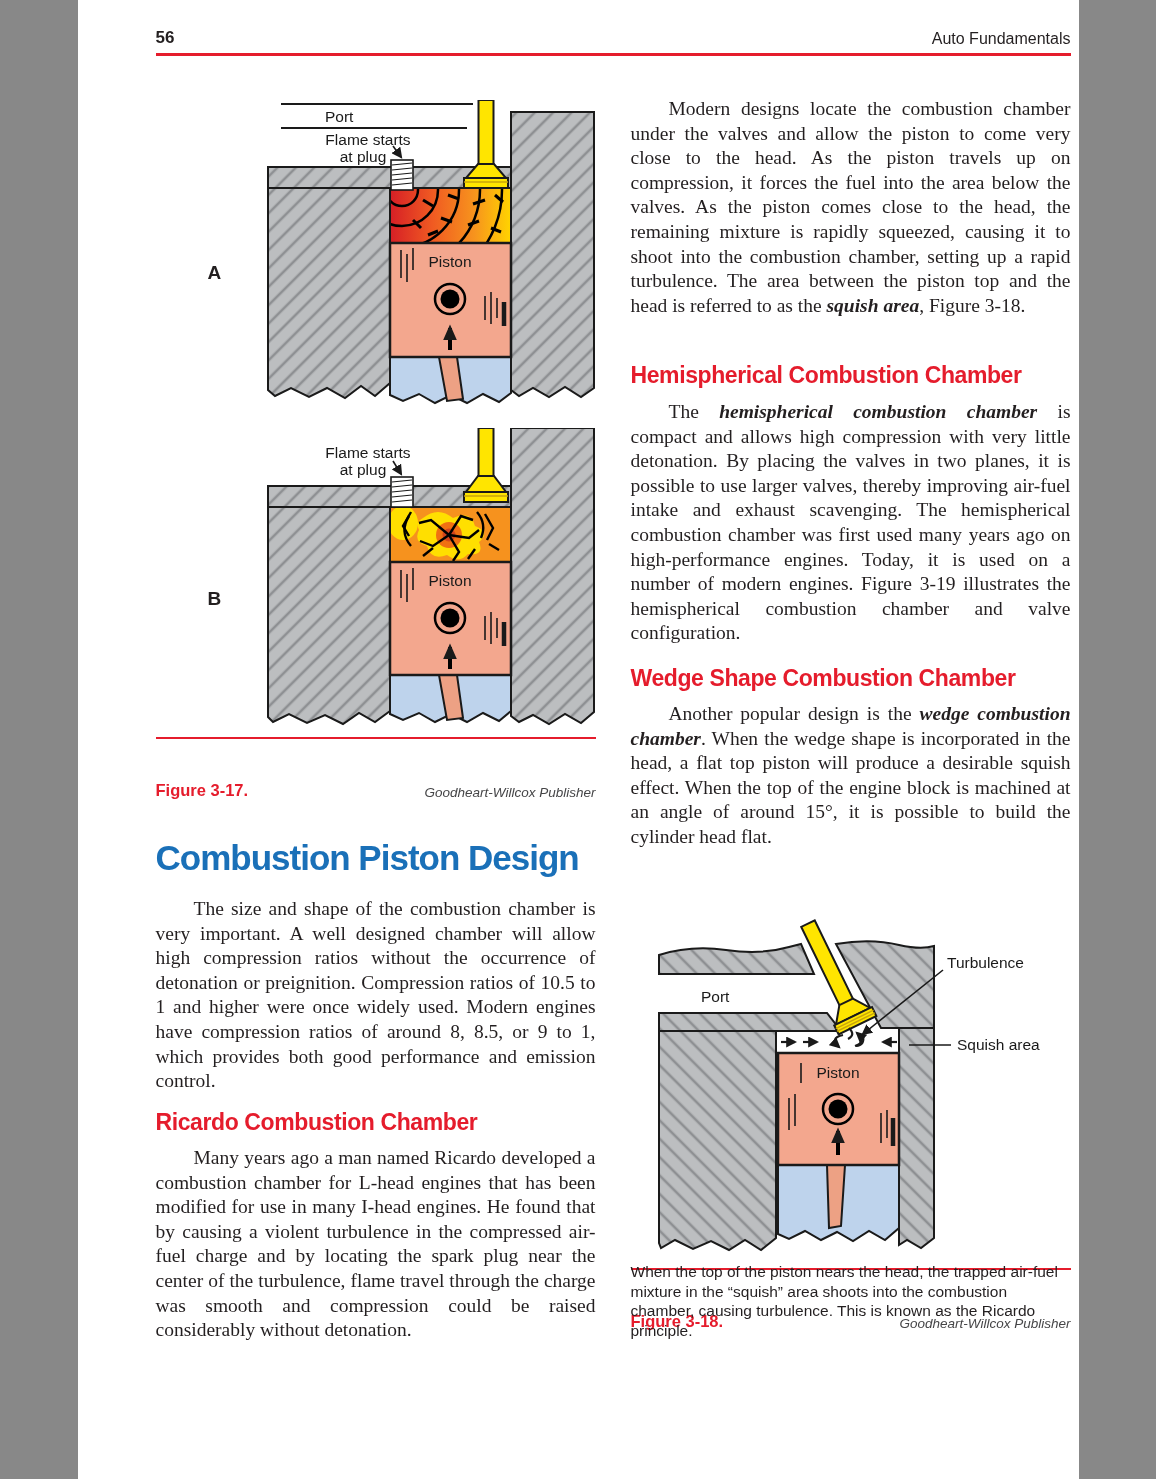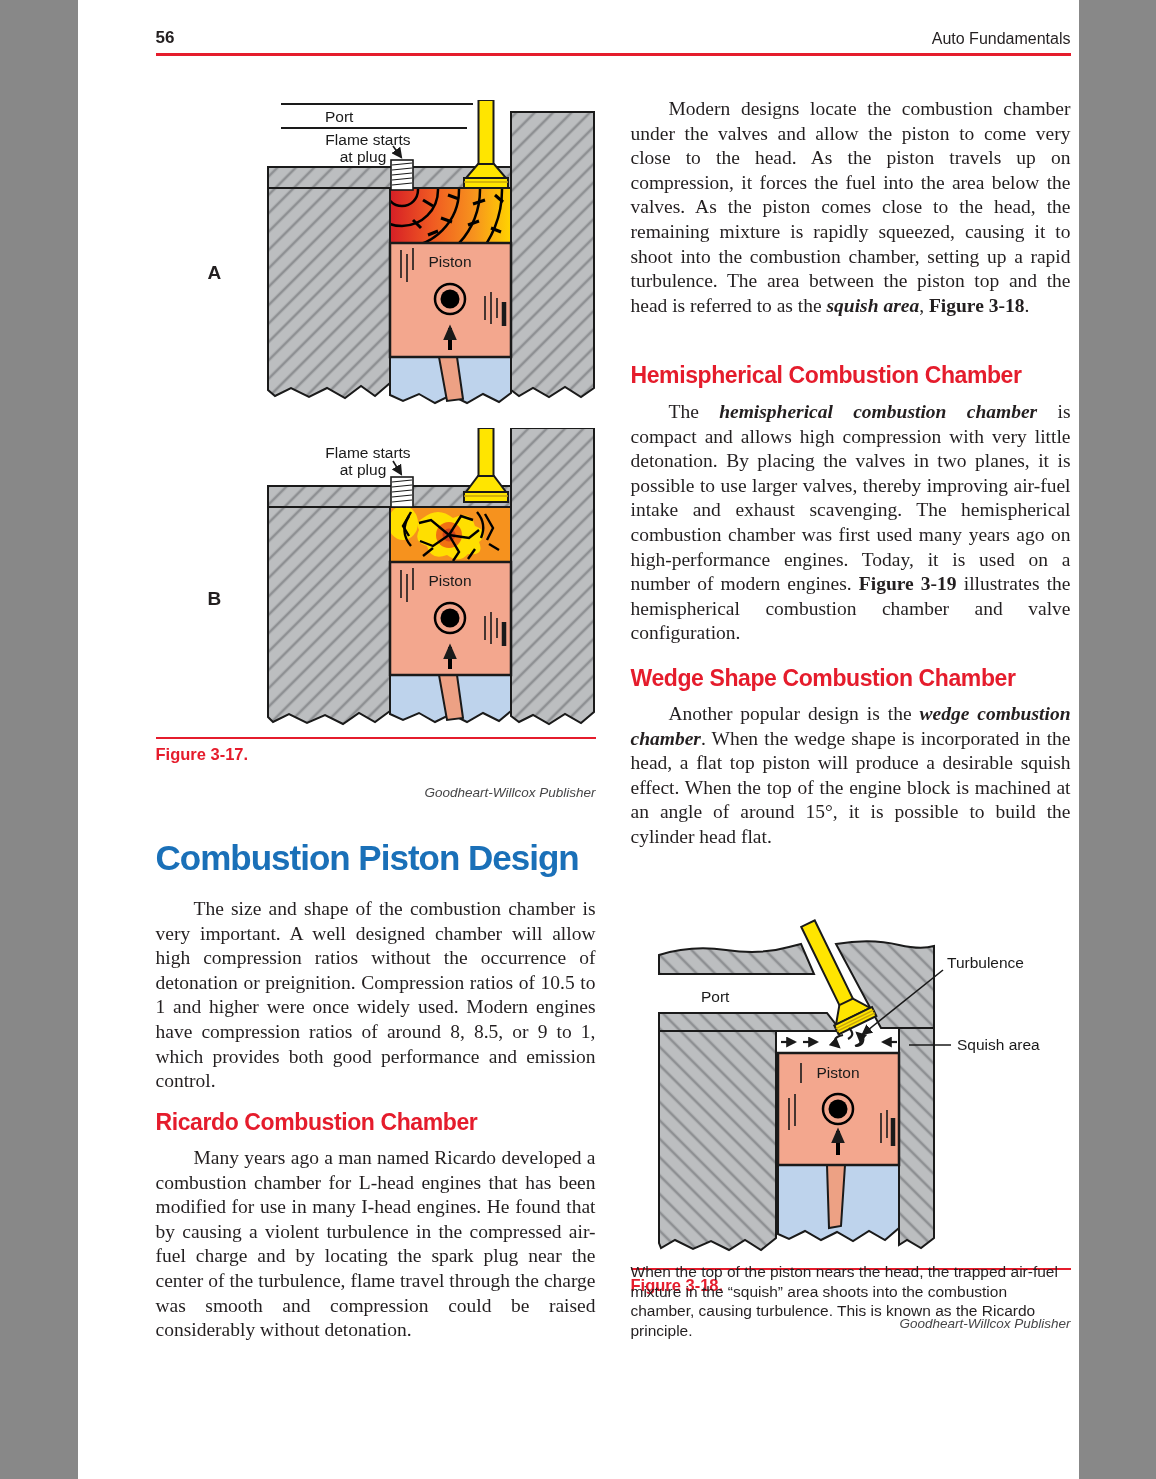--- a/index.html
+++ b/index.html
@@ -15,26 +15,26 @@
   .hdr-num{left:78px;top:28px;font:bold 17px "Liberation Sans",sans-serif;color:var(--ink);}
   .hdr-title{left:78px;top:30px;width:915px;text-align:right;font:16px "Liberation Sans",sans-serif;color:var(--ink);}
   .hdr-rule{left:78px;top:53px;width:915px;height:2.5px;background:var(--red);}
 
   .col{top:0;width:440px;height:1479px;}
   .col-l{left:78px;} .col-r{left:553px;}
 
   .body-p{width:440px;font:19.5px/24.6px "Liberation Serif","DejaVu Serif",serif;
           color:var(--ink);text-align:justify;text-indent:38px;}
   .body-p i{font-style:italic;font-weight:bold;}
-  .body-p b{font-weight:bold;}
+  .body-p b{font-weight:normal;}
   h1.sect{font:bold 35px/1 "Liberation Sans",sans-serif;color:var(--blue);letter-spacing:-1px;}
   h2.sect{font:bold 23px/1 "Liberation Sans",sans-serif;color:var(--red);letter-spacing:-0.4px;}
 
   .fig-rule{width:440px;height:2px;background:var(--red);}
-  .cap-row{width:440px;display:flex;justify-content:space-between;align-items:flex-start;}
+  .cap-row{width:440px;display:flex;justify-content:space-between;align-items:flex-end;}
   .cap-label{font:bold 16.5px "Liberation Sans",sans-serif;color:var(--red);}
   .cap-credit{font:italic 13.5px "Liberation Sans",sans-serif;color:#454547;margin-top:40px;}
   .cap-text{width:440px;font:15.5px/19.5px "Liberation Sans",sans-serif;color:var(--ink);}
 
   .marker{font:bold 19px "Liberation Sans",sans-serif;color:var(--ink);}
   svg text{font-family:"Liberation Sans",sans-serif;fill:var(--line);}
 </style>
 </head>
 <body>
 

